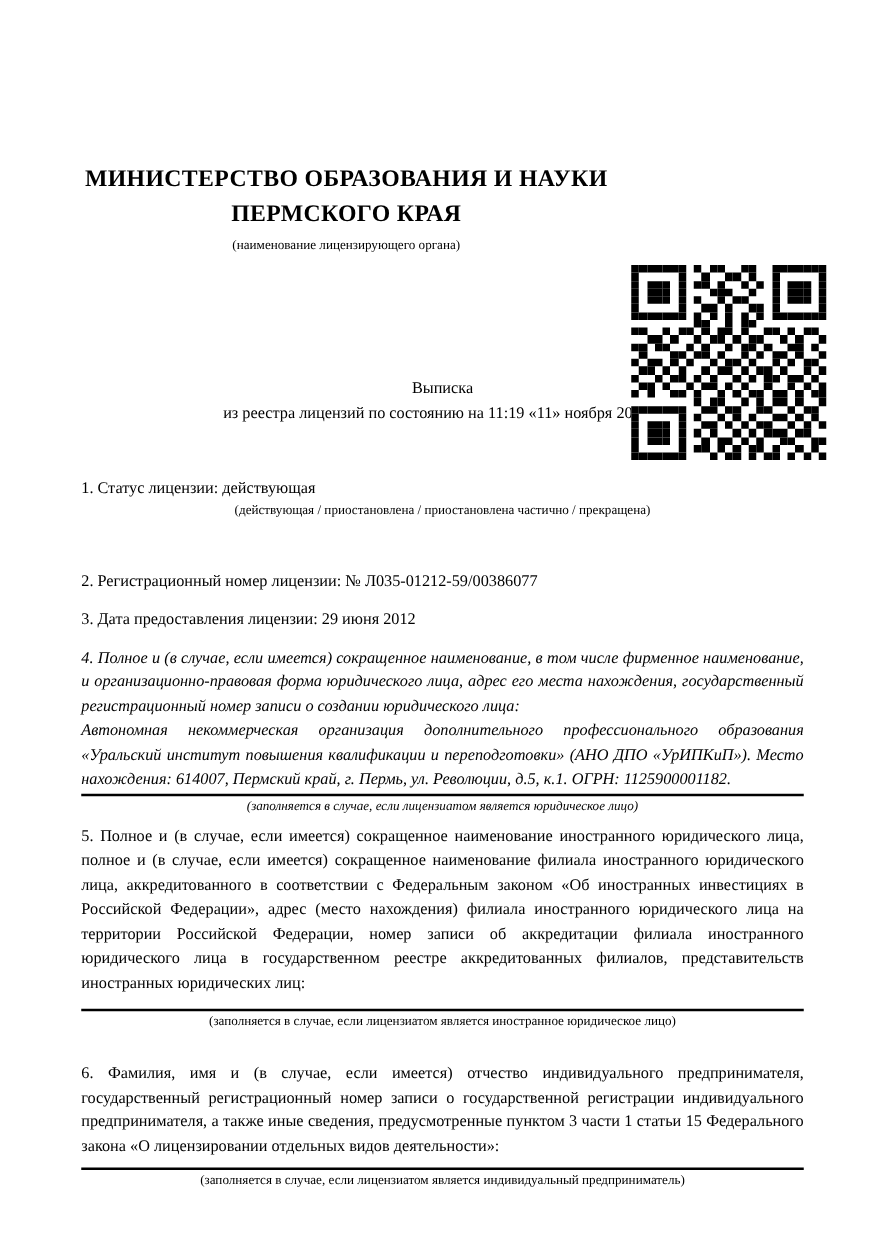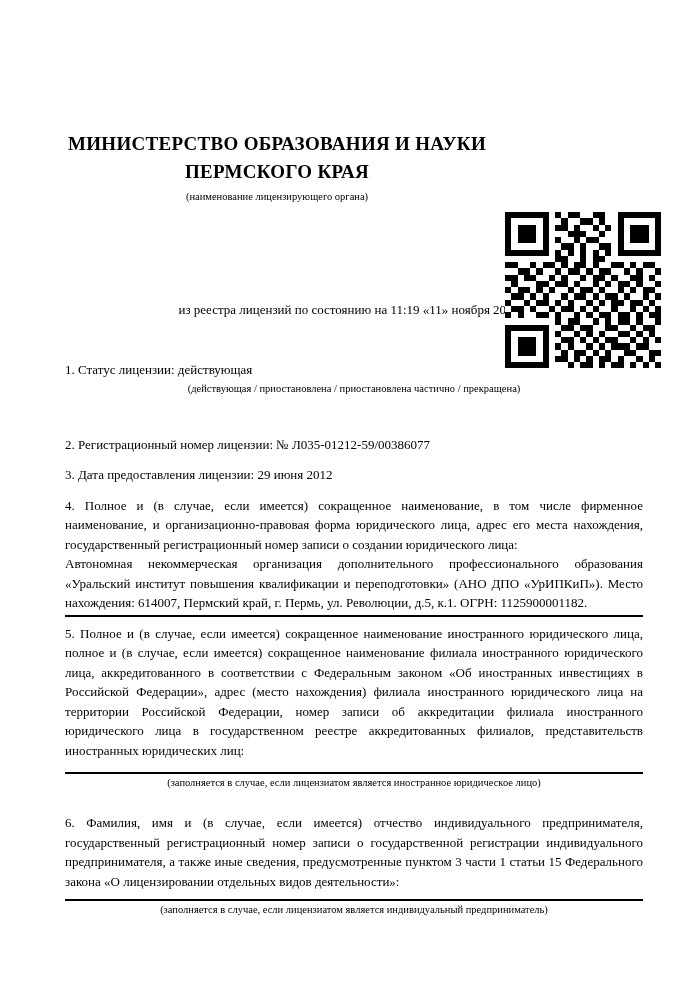--- a/index.html
+++ b/index.html
@@ -53,21 +53,21 @@
   }
   
   .item {
     font-size: 13px;
     line-height: 19.5px;
   }
   .item p { text-align: justify; }
   .mt-i1 { margin-top: 40px; }
   .mt-i2 { margin-top: 40px; }
   .mt-i3 { margin-top: 11px; }
-  .mt-i4 { margin-top: 11px; }
+  .mt-i4 { margin-top: 11px; font-style: italic; }
   .mt-i5 { margin-top: 7px; }
   .mt-i6 { margin-top: 24px; }
   .mt-i7 { margin-top: 22px; }
   .rule {
     border: none;
     border-top: 2px solid #000000;
     height: 0;
     margin-top: 2px;
   }
   .rule.gap-above { margin-top: 12px; }
@@ -712,40 +712,42 @@
       <div class="b"></div>
       <div></div>
       <div class="b"></div>
       <div></div>
       <div class="b"></div>
       <div></div>
       <div class="b"></div>
     </div>
 
   <div class="doc-title">
+    <div>Выписка</div>
     <div>из реестра лицензий по состоянию на 11:19 «11» ноября 2025 г.</div>
   </div>
 
   <div class="item mt-i1">
     <p>1. Статус лицензии: действующая</p>
     <div class="fill-caption">(действующая / приостановлена / приостановлена частично / прекращена)</div>
   </div>
 
   <div class="item mt-i2">
     <p>2. Регистрационный номер лицензии: № Л035-01212-59/00386077</p>
   </div>
 
   <div class="item mt-i3">
     <p>3. Дата предоставления лицензии: 29 июня 2012</p>
   </div>
 
   <div class="item mt-i4">
     <p>4. Полное и (в случае, если имеется) сокращенное наименование, в том числе фирменное наименование, и организационно-правовая форма юридического лица, адрес его места нахождения, государственный регистрационный номер записи о создании юридического лица:</p>
     <p>Автономная некоммерческая организация дополнительного профессионального образования «Уральский институт повышения квалификации и переподготовки» (АНО ДПО «УрИПКиП»). Место нахождения: 614007, Пермский край, г. Пермь, ул. Революции, д.5, к.1. ОГРН: 1125900001182.</p>
     <div class="rule"></div>
+    <div class="fill-caption">(заполняется в случае, если лицензиатом является юридическое лицо)</div>
   </div>
 
   <div class="item mt-i5">
     <p>5. Полное и (в случае, если имеется) сокращенное наименование иностранного юридического лица, полное и (в случае, если имеется) сокращенное наименование филиала иностранного юридического лица, аккредитованного в соответствии с Федеральным законом «Об иностранных инвестициях в Российской Федерации», адрес (место нахождения) филиала иностранного юридического лица на территории Российской Федерации, номер записи об аккредитации филиала иностранного юридического лица в государственном реестре аккредитованных филиалов, представительств иностранных юридических лиц:</p>
     <div class="rule gap-above"></div>
     <div class="fill-caption">(заполняется в случае, если лицензиатом является иностранное юридическое лицо)</div>
   </div>
 
   <div class="item mt-i6">
     <p>6. Фамилия, имя и (в случае, если имеется) отчество индивидуального предпринимателя, государственный регистрационный номер записи о государственной регистрации индивидуального предпринимателя, а также иные сведения, предусмотренные пунктом 3 части 1 статьи 15 Федерального закона «О лицензировании отдельных видов деятельности»:</p>

